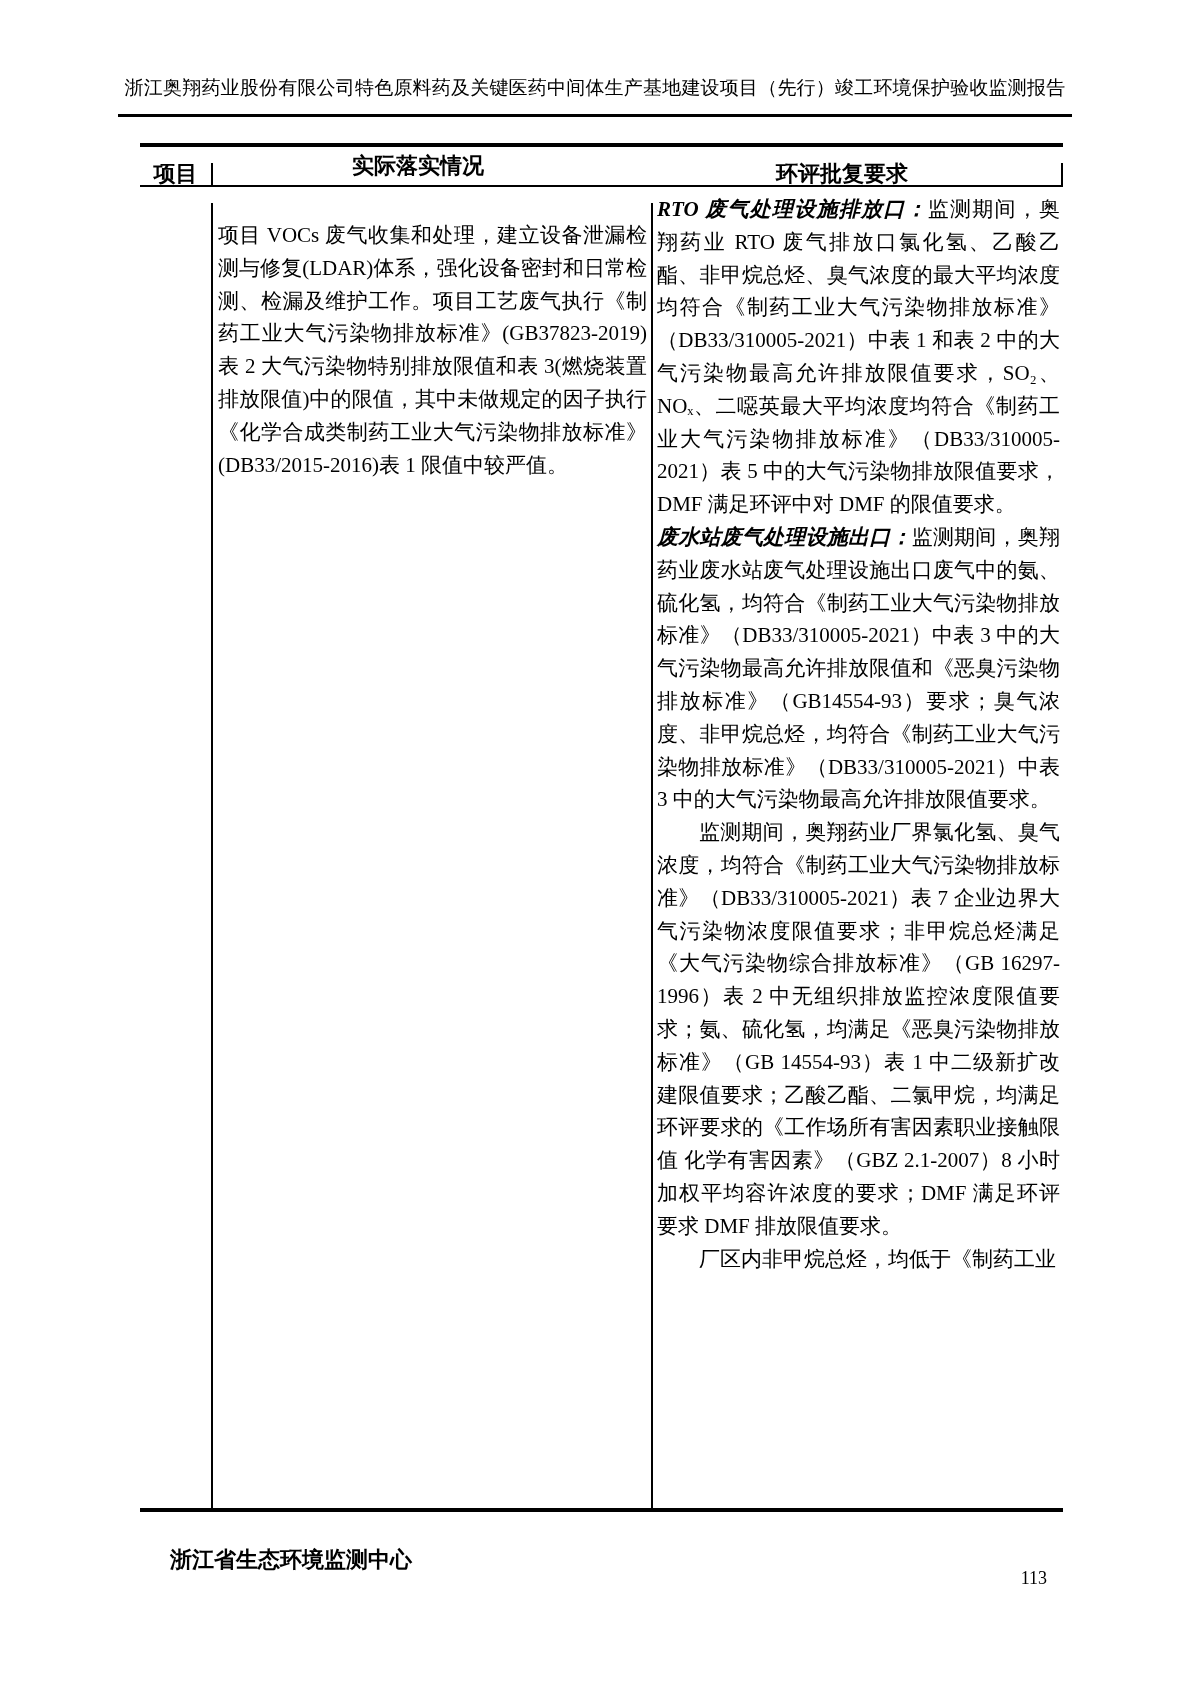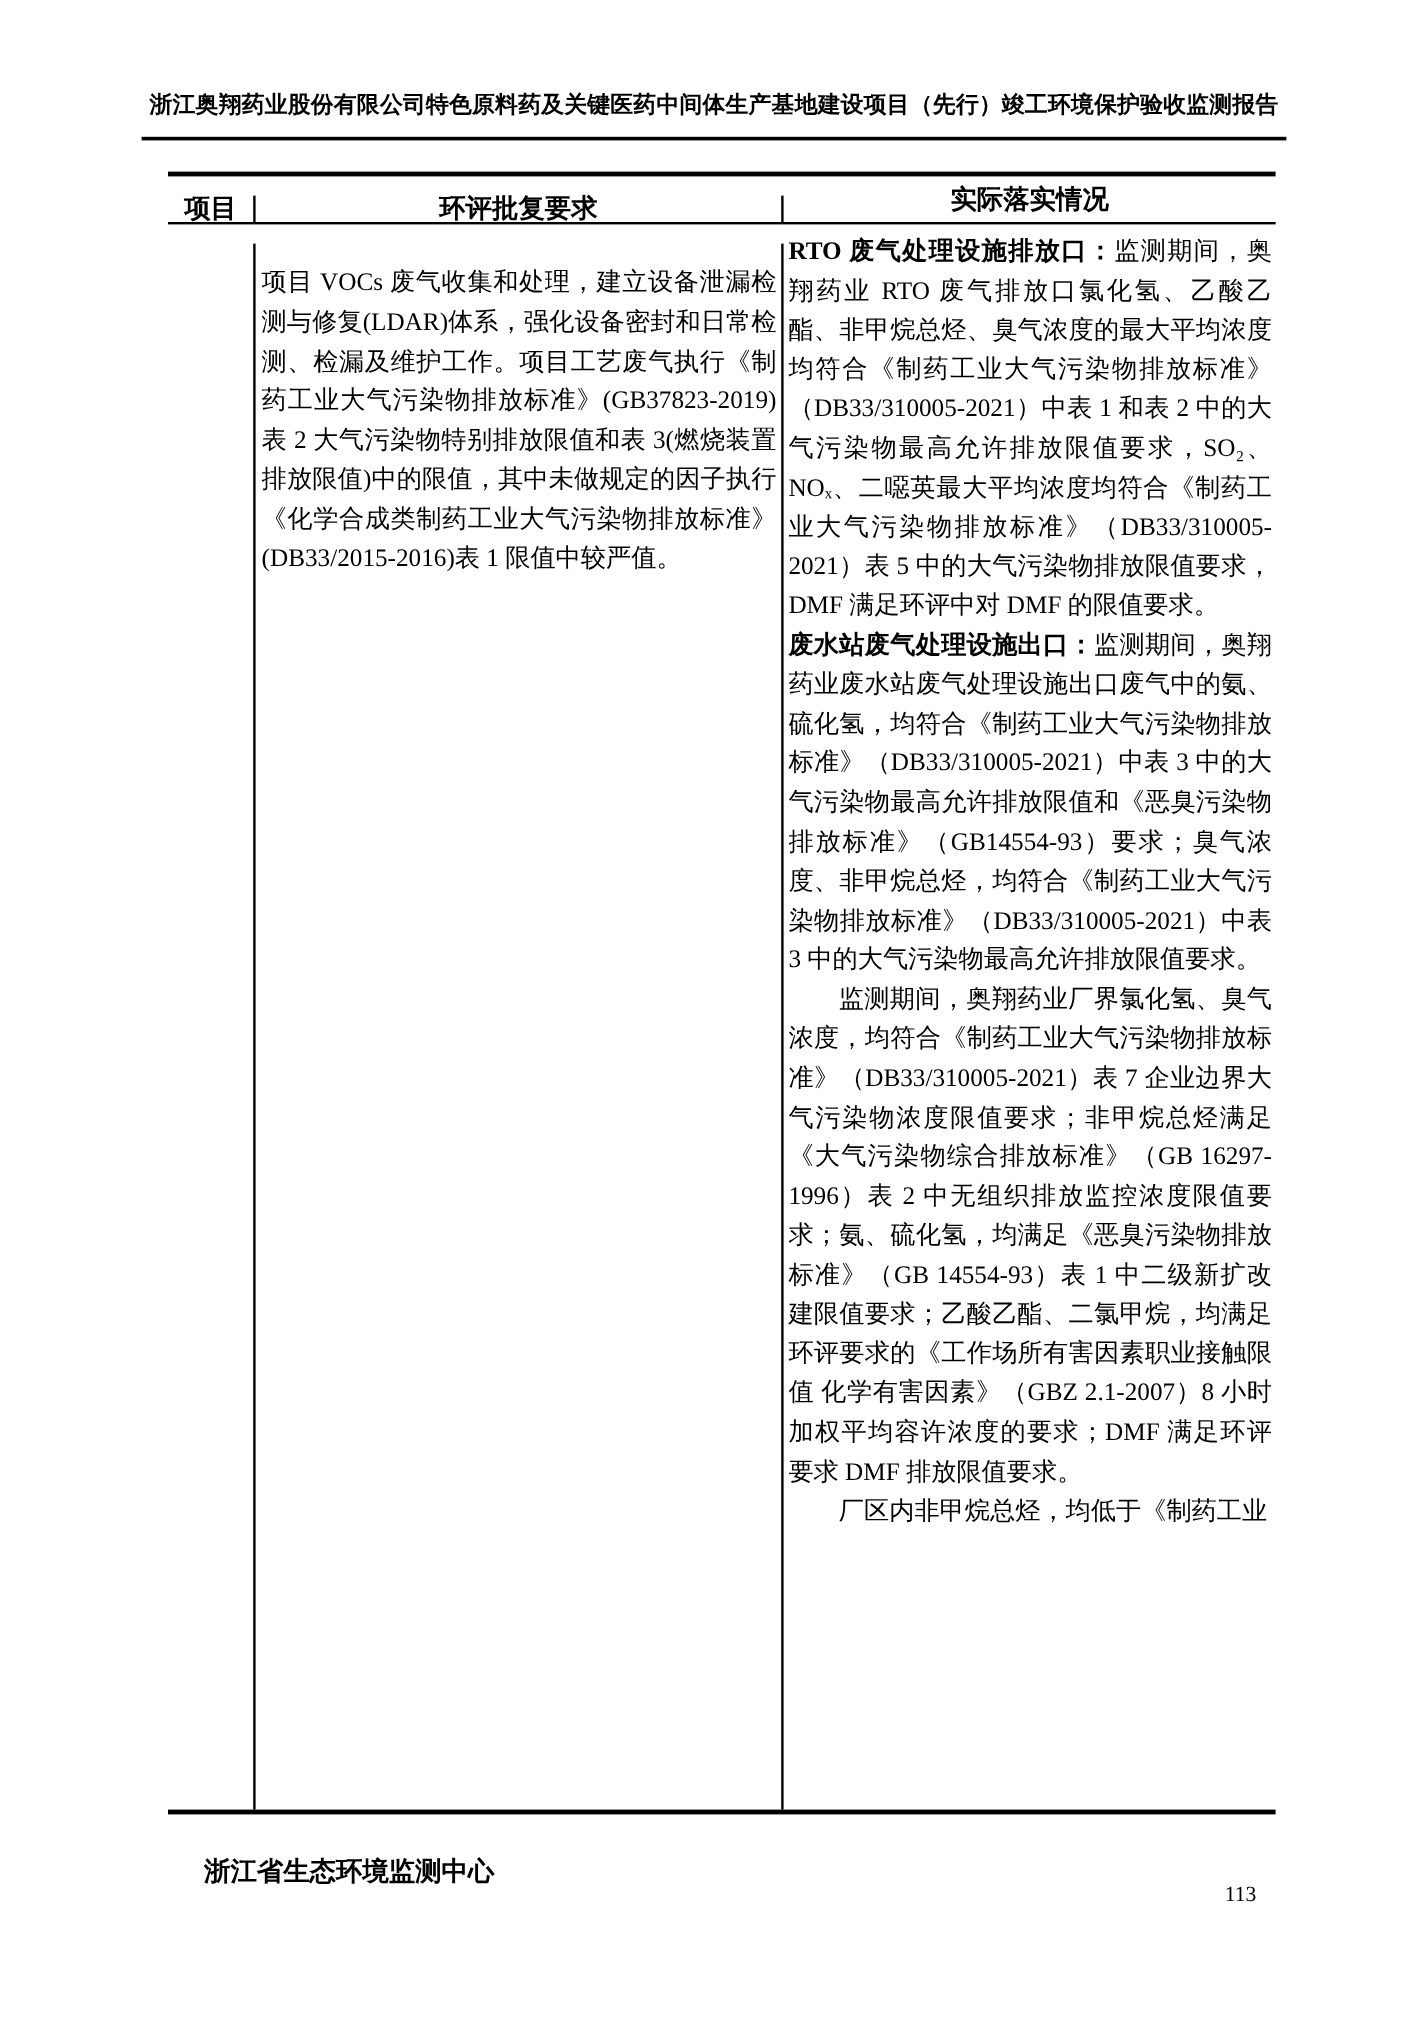--- a/index.html
+++ b/index.html
@@ -19,21 +19,20 @@
   .doc-title {
     position: absolute;
     top: 76px;
     left: 118px;
     width: 954px;
     font-size: 19px;
     line-height: 24px;
     text-align: center;
     white-space: nowrap;
     letter-spacing: 0.2px;
-    font-weight: bold;
   }
   .title-rule {
     position: absolute;
     top: 114px;
     left: 118px;
     width: 954px;
     height: 3px;
     background: #000000;
   }
   .ctable {
@@ -73,21 +72,21 @@
   }
   .td-req { padding: 16px 4px 0 5px; }
   .td-impl { padding: 6px 3px 0 4px; }
   .body-text {
     margin: 0;
     font-size: 21px;
     line-height: 32.8px;
     text-align: justify;
   }
   .indent2 { text-indent: 2em; }
-  .bold-label { font-weight: 700; }
+  .bold-label { font-weight: 700; font-style: italic; }
   .footer-org {
     position: absolute;
     top: 1548px;
     left: 170px;
     font-size: 22px;
     line-height: 24px;
     font-weight: bold;
   }
   .footer-page {
     position: absolute;
@@ -105,22 +104,22 @@
 <div class="page">
 
   <div class="doc-title">浙江奥翔药业股份有限公司特色原料药及关键医药中间体生产基地建设项目（先行）竣工环境保护验收监测报告</div>
 
   <div class="title-rule"></div>
 
   <div class="ctable">
 
     <div class="thead">
       <div class="th col-item v-divider-r">项目</div>
+      <div class="th col-impl">实际落实情况</div>
       <div class="th col-req v-divider-r">环评批复要求</div>
-      <div class="th col-impl">实际落实情况</div>
     </div>
 
     <div class="tbody">
 
       <div class="td col-item v-divider-r"></div>
 
       <div class="td td-req col-req v-divider-r">
         <p class="body-text">项目 VOCs 废气收集和处理，建立设备泄漏检测与修复(LDAR)体系，强化设备密封和日常检测、检漏及维护工作。项目工艺废气执行《制药工业大气污染物排放标准》(GB37823-2019)表 2 大气污染物特别排放限值和表 3(燃烧装置排放限值)中的限值，其中未做规定的因子执行《化学合成类制药工业大气污染物排放标准》(DB33/2015-2016)表 1 限值中较严值。</p>
       </div>
 

